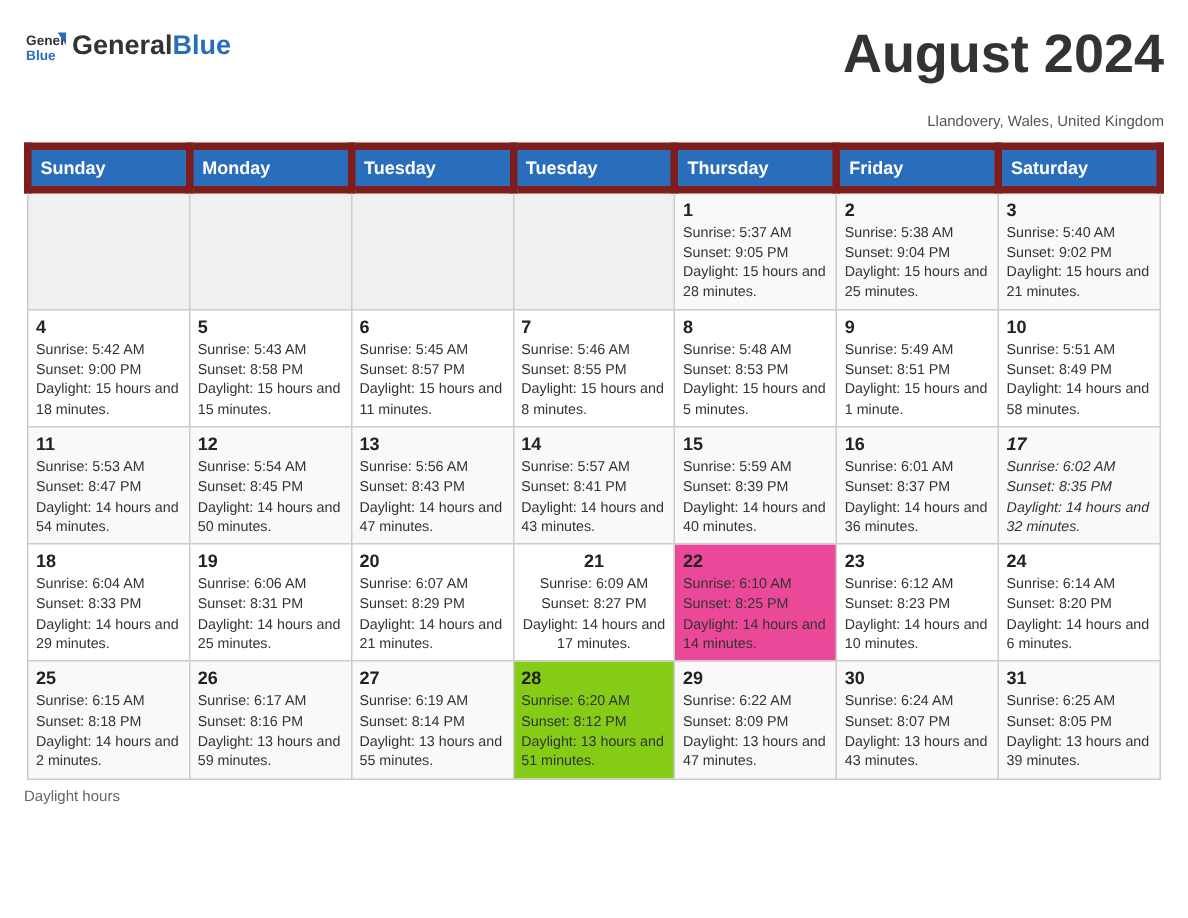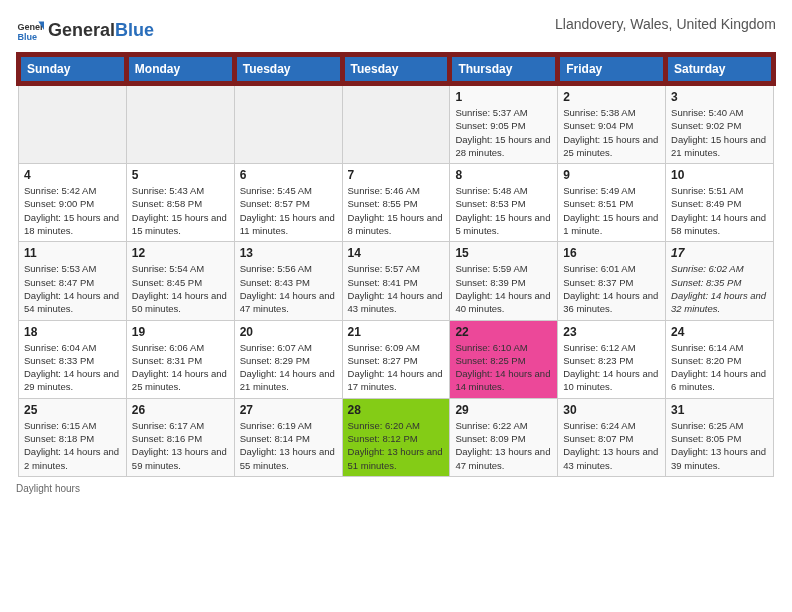--- a/index.html
+++ b/index.html
@@ -39,22 +39,23 @@
     .title-area {
       text-align: right;
     }
     .month-year {
       font-size: 36px;
       font-weight: bold;
       color: #333;
       line-height: 1.1;
     }
     .location {
-      font-size: 14px;
+      font-size: 10px;
       color: #555;
+      margin-top: 20px;
     }
     .calendar {
       width: 100%;
       border-collapse: collapse;
       font-size: 10.5px;
     }
     .calendar th {
       background: #2a6ebb;
       color: #fff;
       text-align: left;
@@ -109,20 +110,21 @@
       <polygon points="32,8 40,8 40,20" fill="#2a6ebb"></polygon>
     </svg>
     <div>
       <div style="display:flex;align-items:baseline;gap:0px;">
         <span class="logo-text-general">General</span>
           <span class="logo-text-blue">Blue</span>
       </div>
     </div>
   </div>
   <div class="title-area">
+    <div class="month-year">August 2024</div>
     <div class="location">Llandovery, Wales, United Kingdom</div>
   </div>
 </div>
 
 <table class="calendar">
   <thead>
     <tr>
     <th>Sunday</th>
         <th>Monday</th>
         <th>Tuesday</th>
@@ -217,21 +219,21 @@
           <div class="day-info">Sunrise: 6:04 AM<br>Sunset: 8:33 PM<br>Daylight: 14 hours and 29 minutes.</div>
         </td>
         <td style="background: rgb(255, 255, 255);">
           <div class="day-number">19</div>
           <div class="day-info">Sunrise: 6:06 AM<br>Sunset: 8:31 PM<br>Daylight: 14 hours and 25 minutes.</div>
         </td>
         <td style="background: rgb(255, 255, 255);">
           <div class="day-number">20</div>
           <div class="day-info">Sunrise: 6:07 AM<br>Sunset: 8:29 PM<br>Daylight: 14 hours and 21 minutes.</div>
         </td>
-        <td style="background: rgb(255, 255, 255);">
+        <td style="background: rgb(255, 255, 255); text-align: center;">
           <div class="day-number">21</div>
           <div class="day-info">Sunrise: 6:09 AM<br>Sunset: 8:27 PM<br>Daylight: 14 hours and 17 minutes.</div>
         </td>
         <td style="background: #ec4899;">
           <div class="day-number">22</div>
           <div class="day-info">Sunrise: 6:10 AM<br>Sunset: 8:25 PM<br>Daylight: 14 hours and 14 minutes.</div>
         </td>
         <td style="background: rgb(255, 255, 255);">
           <div class="day-number">23</div>
           <div class="day-info">Sunrise: 6:12 AM<br>Sunset: 8:23 PM<br>Daylight: 14 hours and 10 minutes.</div>

